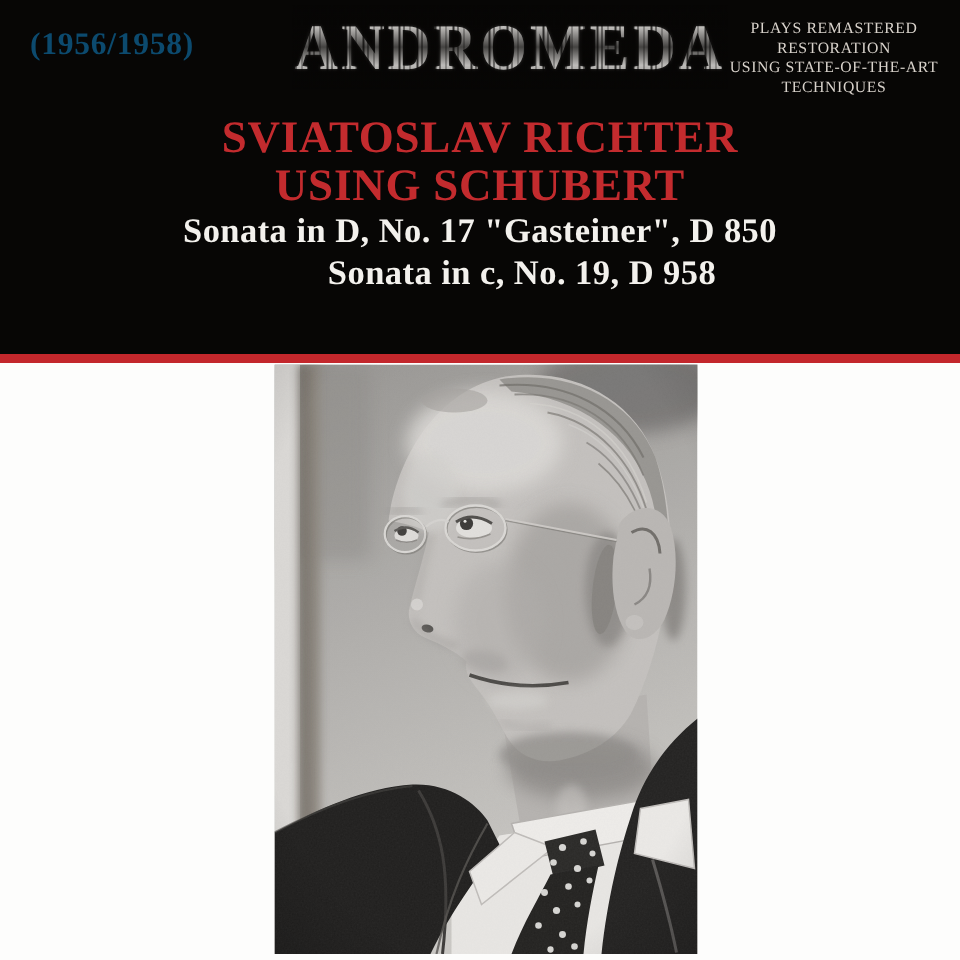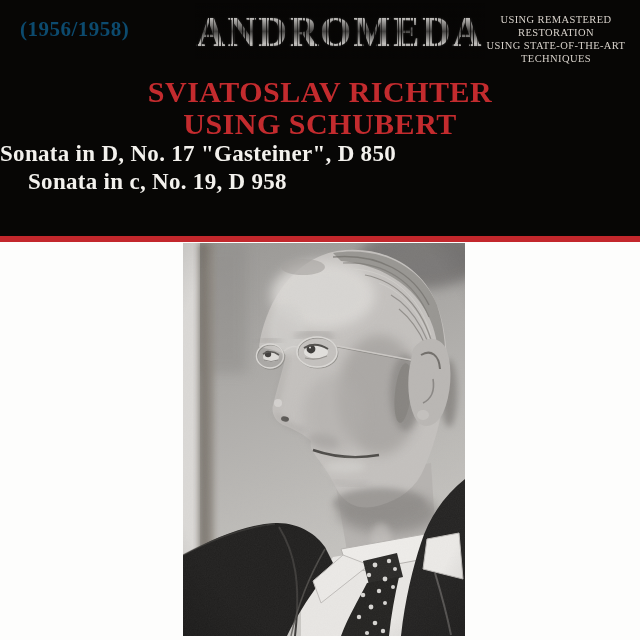--- a/index.html
+++ b/index.html
@@ -36,21 +36,21 @@
     position:absolute;right:11px;top:13px;width:146px;text-align:center;
     font-size:10.5px;line-height:13px;color:#d8d2cb;letter-spacing:.4px;
   }
   .title{
     position:absolute;left:0;width:640px;text-align:center;
     font-weight:700;color:#c32b2e;font-size:30px;line-height:32px;letter-spacing:.5px;
   }
   .title.l1{top:76px;}
   .title.l2{top:108px;}
   .work{
-    position:absolute;left:0;width:640px;text-align:left;
+    position:absolute;left:0;width:640px;text-align:center;
     font-weight:700;color:#f3f1ed;font-size:23px;line-height:26px;letter-spacing:.3px;
   }
   .work.l1{top:141px;}
   .work.l2{top:169px;padding-left:28px;}
   .divider{position:absolute;left:0;top:236px;width:640px;height:6px;background:#c3272c;}
   
   .photo{
     position:absolute;left:183px;top:243px;width:282px;height:393px;display:block;
   }
 </style>
@@ -61,21 +61,21 @@
 
   <div class="band"></div>
 
   <div class="year">(1956/1958)</div>
 
   <div class="logo-wrap">
     <span class="logo">ANDROMEDA</span>
   </div>
 
   <div class="remaster">
-    <div>USING REMASTERED</div>
+    <div>PLAYS REMASTERED</div>
     <div>RESTORATION</div>
     <div>USING STATE-OF-THE-ART</div>
     <div>TECHNIQUES</div>
   </div>
 
   <div class="title l1">SVIATOSLAV RICHTER</div>
   <div class="title l2">USING SCHUBERT</div>
 
   <div class="work l1">Sonata in D, No. 17 "Gasteiner", D 850</div>
   <div class="work l2">Sonata in c, No. 19, D 958</div>

